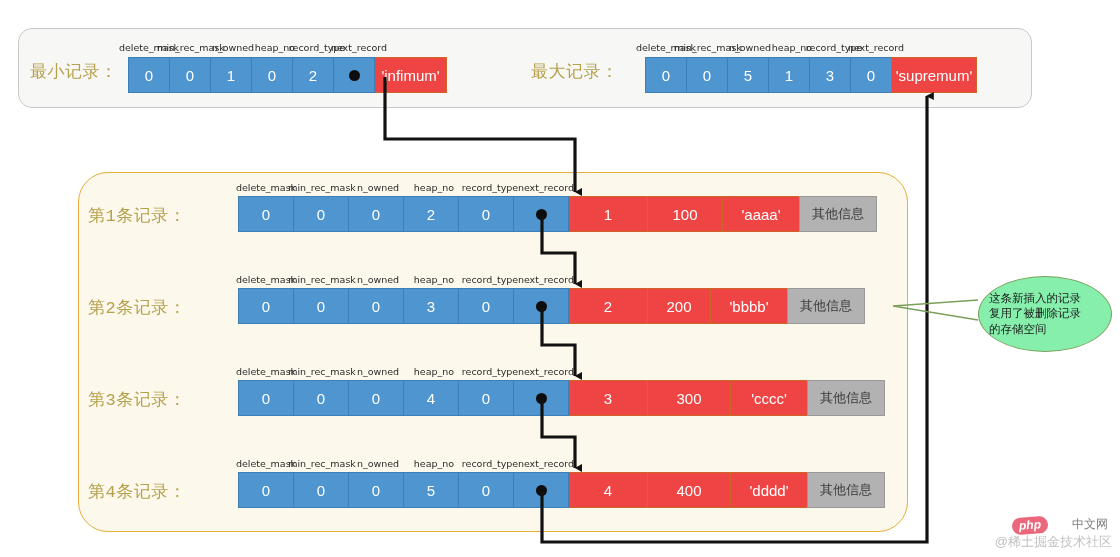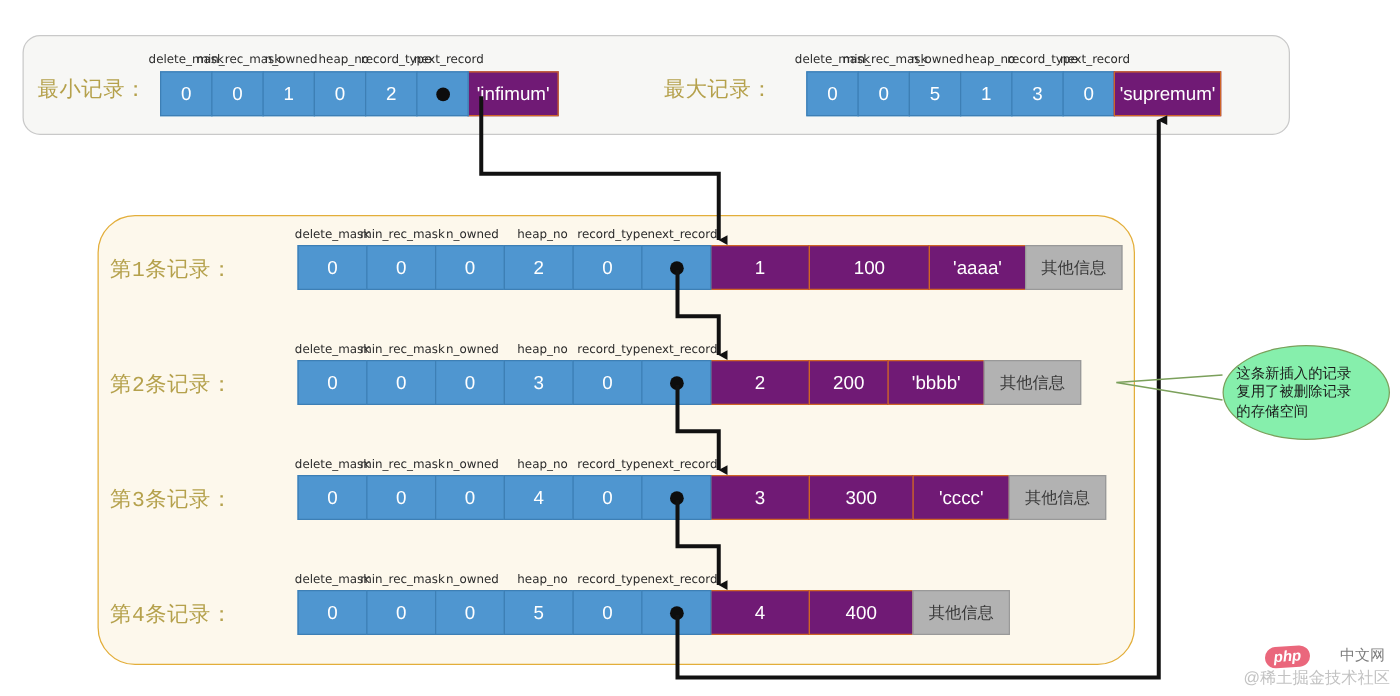--- a/index.html
+++ b/index.html
@@ -35,21 +35,21 @@
   
   .cellrow { position: absolute; display: flex; height: 36px; z-index: 25; }
   .cell {
     display: flex; align-items: center; justify-content: center;
     font-size: 15px; color: #ffffff;
     border: 1px solid #4a84b8;
     margin-left: -1px;
     height: 36px;
   }
   .cell.blue  { background: #4f96d0; border-color: #3d7fb5; }
-  .cell.orange{ background: #701a75; border-color: #cf6526; }
+  .cell.orange{ background: #ef4444; border-color: #cf6526; }
   .cell.gray  { background: #b2b2b2; border-color: #999999; color: #3a3a3a; font-size: 13px; }
   .cell.first { margin-left: 0; }
   .cell.ptr   { position: relative; }
   .cell.ptr::after {
     content: ""; position: absolute;
     left: 50%; top: 50%;
     width: 11px; height: 11px;
     margin-left: -5.5px; margin-top: -5.5px;
     background: #0d0d0d; border-radius: 50%;
   }
@@ -173,21 +173,21 @@
         <span class="fieldlbl" style="left: 308px;">next_record</span>
       </div>
       <div class="cellrow" style="left: 238px; top: 196px;">
         <div class="cell blue first" style="width: 56px;">0</div>
         <div class="cell blue" style="width: 56px;">0</div>
         <div class="cell blue" style="width: 56px;">0</div>
         <div class="cell blue" style="width: 56px;">2</div>
         <div class="cell blue" style="width: 56px;">0</div>
         <div class="cell blue ptr" style="width: 56px;"></div>
         <div class="cell orange" style="width: 80px;">1</div>
-        <div class="cell orange" style="width: 97px;">100</div>
+        <div class="cell orange" style="width: 76px;">100</div>
         <div class="cell orange" style="width: 78px;">'aaaa'</div>
         <div class="cell gray" style="width: 78px;">其他信息</div>
       </div>
       <div class="row-label label-gold" style="left: 88px; top: 296px;">第2条记录：</div>
       <div class="fieldrow" style="left: 238px; top: 274px; width: 336px;">
         <span class="fieldlbl" style="left: 28px;">delete_mask</span>
         <span class="fieldlbl" style="left: 84px;">min_rec_mask</span>
         <span class="fieldlbl" style="left: 140px;">n_owned</span>
         <span class="fieldlbl" style="left: 196px;">heap_no</span>
         <span class="fieldlbl" style="left: 252px;">record_type</span>
@@ -237,20 +237,21 @@
       </div>
       <div class="cellrow" style="left: 238px; top: 472px;">
         <div class="cell blue first" style="width: 56px;">0</div>
         <div class="cell blue" style="width: 56px;">0</div>
         <div class="cell blue" style="width: 56px;">0</div>
         <div class="cell blue" style="width: 56px;">5</div>
         <div class="cell blue" style="width: 56px;">0</div>
         <div class="cell blue ptr" style="width: 56px;"></div>
         <div class="cell orange" style="width: 80px;">4</div>
         <div class="cell orange" style="width: 84px;">400</div>
+        <div class="cell orange" style="width: 78px;">'dddd'</div>
         <div class="cell gray" style="width: 78px;">其他信息</div>
       </div>
     </div>
 
   <svg id="wires" viewBox="0 0 1120 557">
     <defs>
       <marker id="ah" markerWidth="9" markerHeight="9" refX="4.5" refY="7.6" orient="auto" markerUnits="userSpaceOnUse">
         <path d="M0.6,0.6 L4.5,7.8 L8.4,0.6 Z" fill="#111111"></path>
       </marker>
       <marker id="ahu" markerWidth="9" markerHeight="9" refX="4.5" refY="1.2" orient="auto" markerUnits="userSpaceOnUse">

